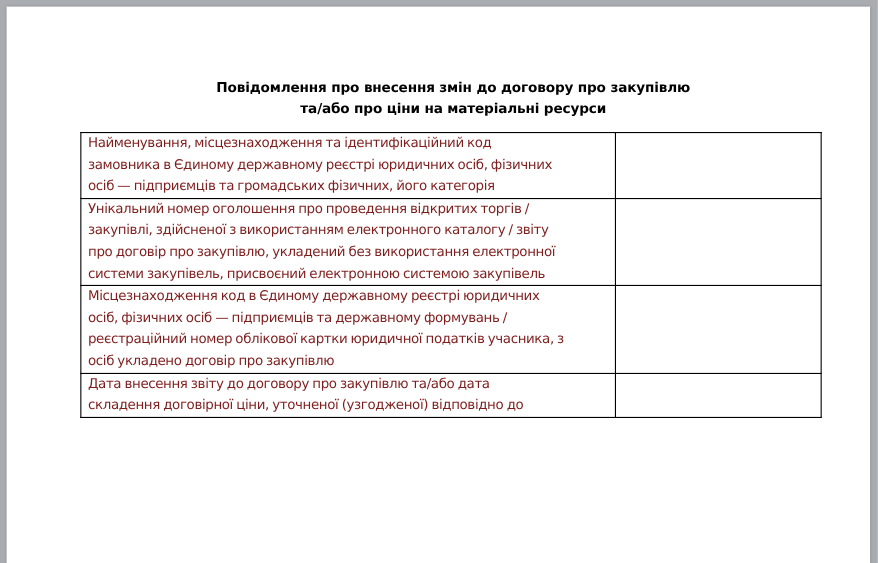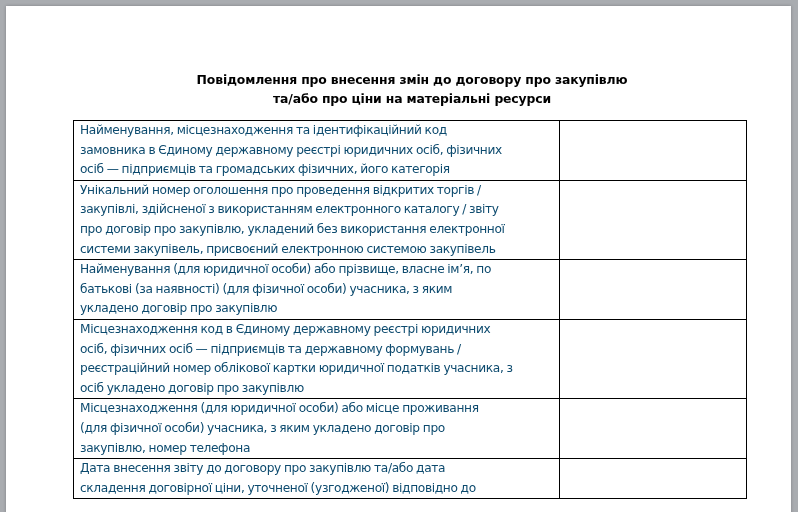--- a/index.html
+++ b/index.html
@@ -28,21 +28,21 @@
       width:674px;
       border-collapse:collapse;
       table-layout:fixed;
     }
     table.form td {
       border:1.5px solid #000;
       padding:0 4px 0 6px;
       vertical-align:top;
       font-family:"DejaVu Sans", sans-serif;
       font-size:12.2px; line-height:19.6px;
-      color:#0c4a6e;
+      color:#7f1d1d;
       letter-spacing:-0.35px;
       word-spacing:-0.5px;
     }
     table.form td.label { width:475px; }
     table.form td.value { width:176px; }
     .line { display:block; white-space:nowrap; }
   </style>
 </head>
 <body>
 
@@ -67,40 +67,24 @@
     <td class="label">
       <span class="line">Унікальний номер оголошення про проведення відкритих торгів /</span>
       <span class="line">закупівлі, здійсненої з використанням електронного каталогу / звіту</span>
       <span class="line">про договір про закупівлю, укладений без використання електронної</span>
       <span class="line">системи закупівель, присвоєний електронною системою закупівель</span>
     </td>
     <td class="value"></td>
   </tr>
   <tr>
     <td class="label">
-      <span class="line">Найменування (для юридичної особи) або прізвище, власне ім’я, по</span>
-      <span class="line">батькові (за наявності) (для фізичної особи) учасника, з яким</span>
-      <span class="line">укладено договір про закупівлю</span>
-    </td>
-    <td class="value"></td>
-  </tr>
-  <tr>
-    <td class="label">
       <span class="line">Місцезнаходження код в Єдиному державному реєстрі юридичних</span>
       <span class="line">осіб, фізичних осіб — підприємців та державному формувань /</span>
       <span class="line">реєстраційний номер облікової картки юридичної податків учасника, з</span>
       <span class="line">осіб укладено договір про  закупівлю</span>
-    </td>
-    <td class="value"></td>
-  </tr>
-  <tr>
-    <td class="label">
-      <span class="line">Місцезнаходження (для юридичної особи) або місце проживання</span>
-      <span class="line">(для фізичної особи) учасника, з яким укладено договір про</span>
-      <span class="line">закупівлю, номер телефона</span>
     </td>
     <td class="value"></td>
   </tr>
   <tr>
     <td class="label">
       <span class="line">Дата внесення звіту до договору про закупівлю та/або дата</span>
       <span class="line">складення договірної ціни, уточненої (узгодженої) відповідно до</span>
     </td>
     <td class="value"></td>
   </tr>

